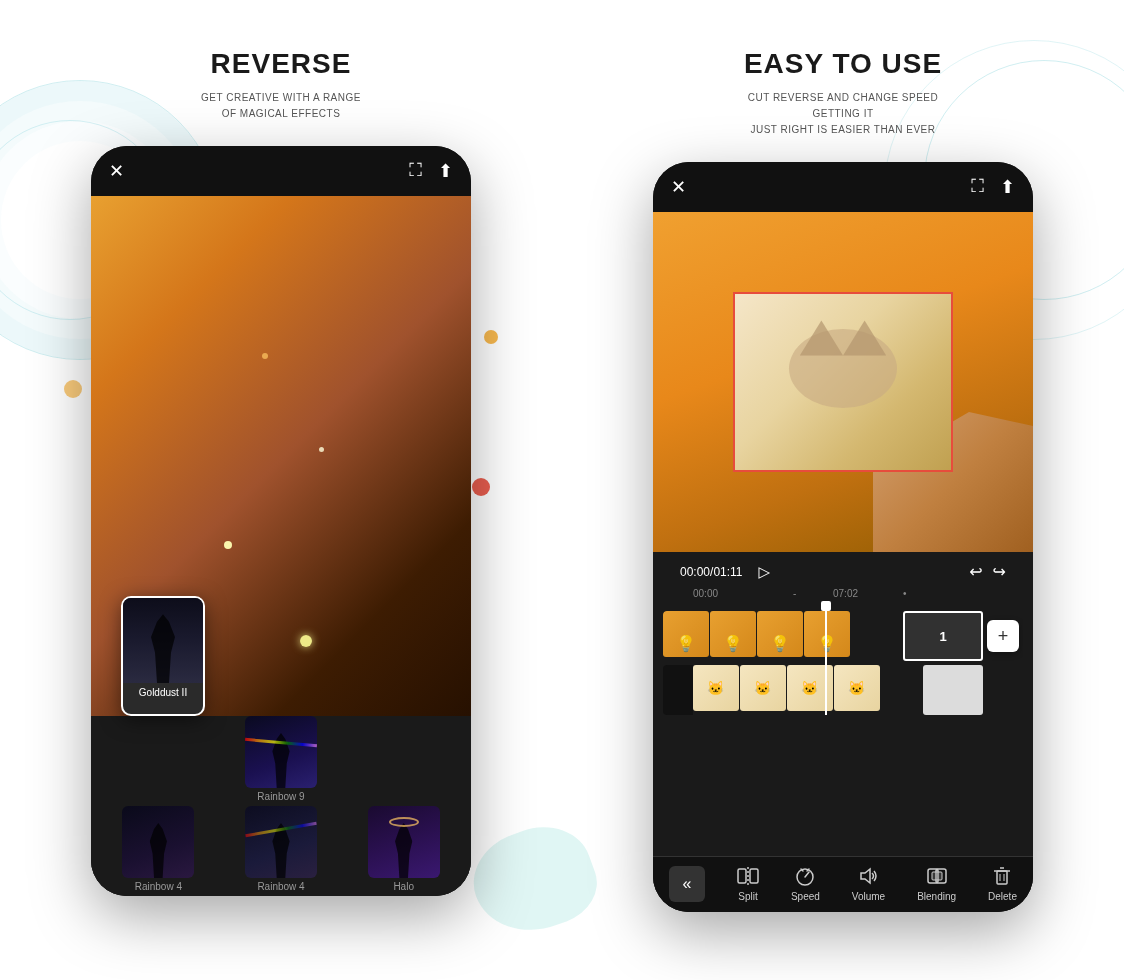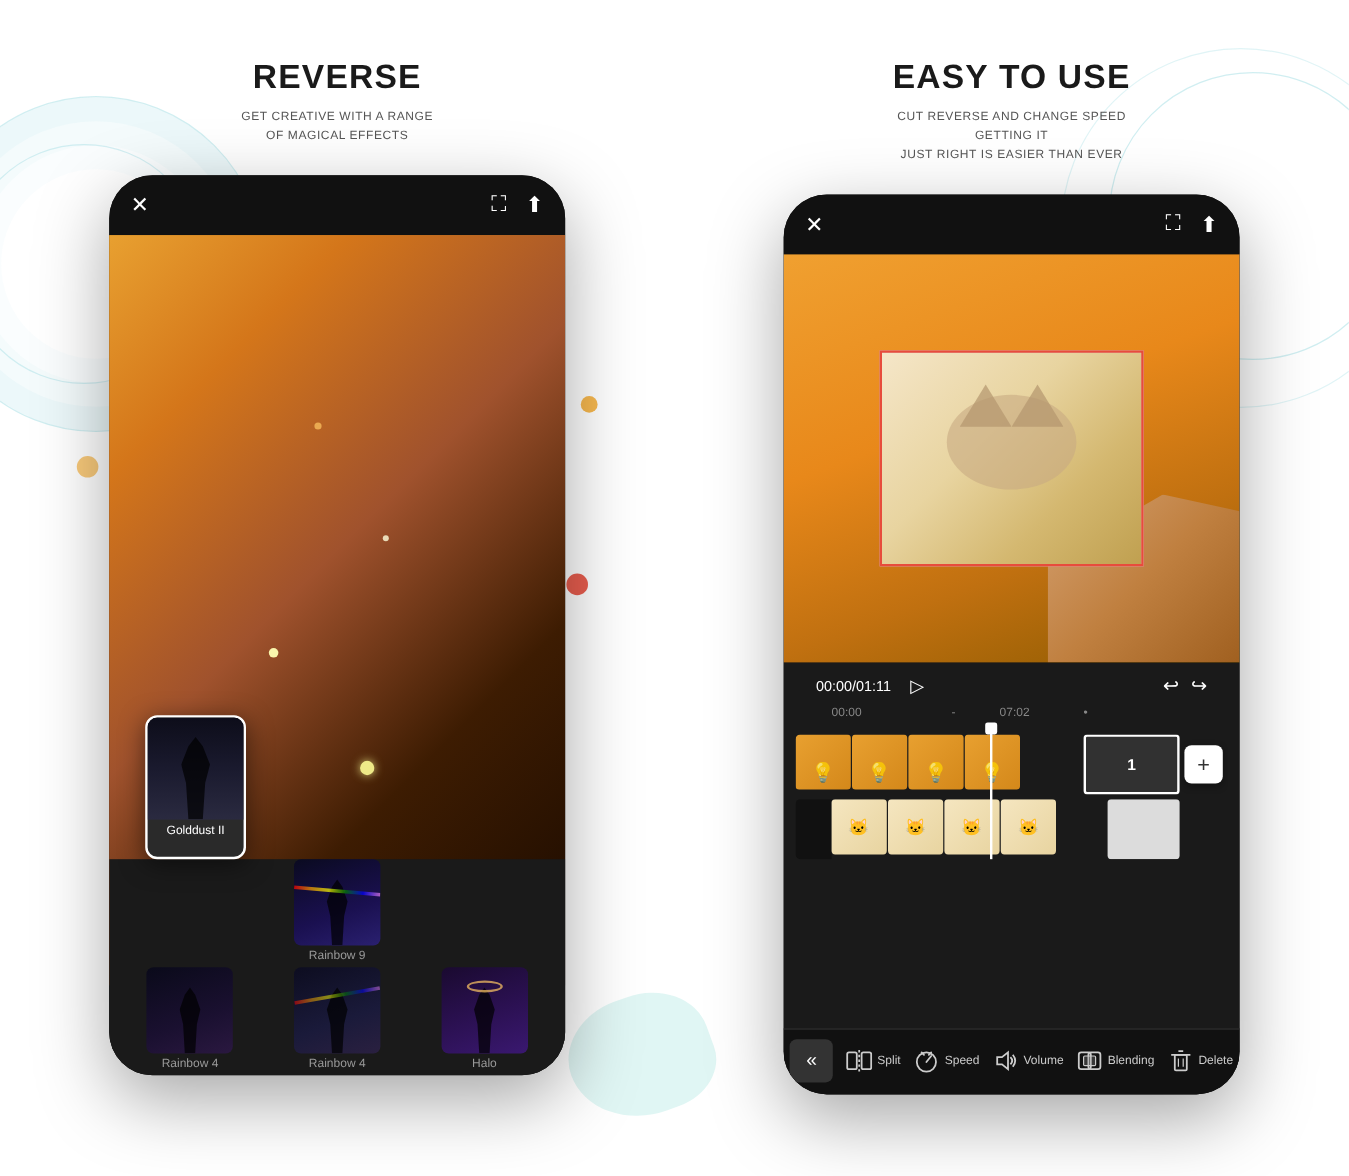--- a/index.html
+++ b/index.html
@@ -484,21 +484,21 @@
       border-radius: 6px;
       display: flex;
       align-items: center;
       justify-content: center;
       color: #fff;
       font-size: 16px;
     }
 
     .toolbar-item {
       display: flex;
-      flex-direction: row;
+      flex-direction: column;
       align-items: center;
       gap: 4px;
       color: #ccc;
       justify-content: center;
     }
 
     .toolbar-label {
       font-size: 10px;
       color: #ccc;
     }

